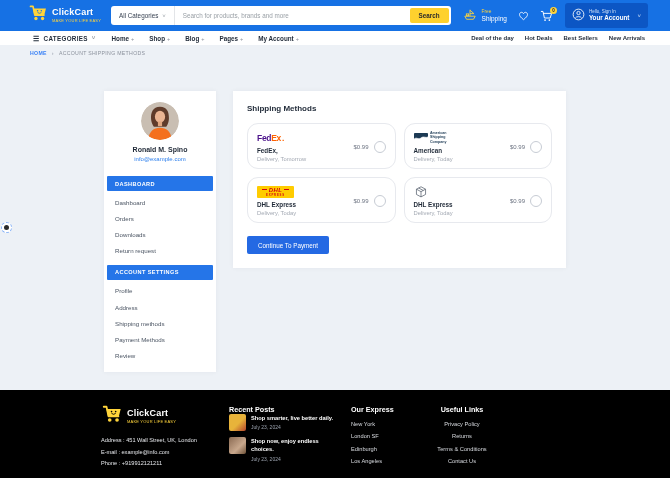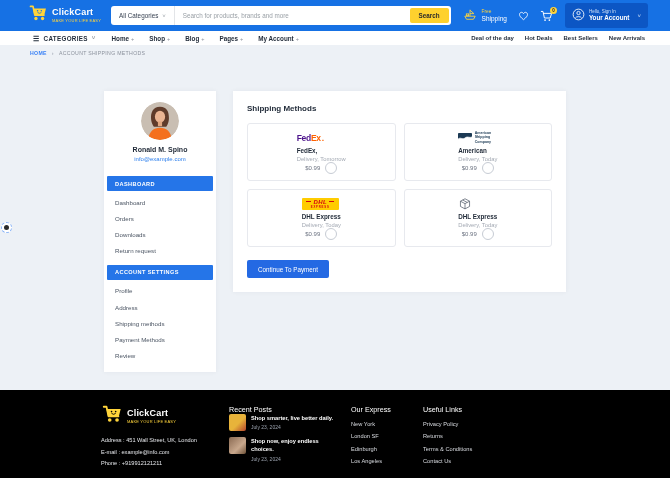--- a/index.html
+++ b/index.html
@@ -55,21 +55,21 @@
   .profile { padding:11px 6px 8px; text-align:center; }
   .avatar { width:38px; height:38px; border-radius:50%; margin:0 auto; overflow:hidden; display:block; }
   .p-name { font-size:7px; font-weight:bold; color:#1f2937; margin-top:6px; }
   .p-email { font-size:6px; color:#2f80ed; margin-top:3px; cursor:pointer; }
   .side-header { background:#2575e8; color:#fff; font-size:5.6px; font-weight:bold; letter-spacing:.4px; padding:4.5px 8px; margin:6px 3px 3px; border-radius:1px; }
   .side-item { font-size:6.2px; color:#4b5563; padding:4.6px 11px; cursor:pointer; }
   
   .panel { flex:1; padding:13px 14px 14px; }
   .panel-title { font-size:8px; font-weight:bold; color:#1f2937; }
   .methods-grid { display:grid; grid-template-columns:1fr 1fr; gap:8px; margin-top:10px; }
-  .method { border:1px solid #e7e9ee; border-radius:3px; padding:7px 9px 6px; display:flex; justify-content:space-between; align-items:center; min-height:46px; cursor:pointer; background:#fff;flex-direction:column; }
+  .method { border:1px solid #e7e9ee; border-radius:11px; padding:7px 9px 6px; display:flex; justify-content:space-between; align-items:center; min-height:46px; cursor:pointer; background:#fff; }
   .m-left { display:flex; flex-direction:column; }
   .m-logo { height:13px; display:flex; align-items:center; margin-bottom:3px; }
   .m-name { font-size:6.3px; font-weight:bold; color:#1f2937; }
   .m-del { font-size:5.8px; color:#a3a9b3; margin-top:2px; }
   .m-right { display:flex; align-items:center; gap:5px; }
   .m-price { font-size:6px; color:#6b7280; }
   .radio { width:12px; height:12px; border:1px solid #c7ccd4; border-radius:50%; background:#fff; cursor:pointer; flex:none; }
   .continue-btn { margin-top:13px; background:#2469e3; color:#fff; font-size:6.3px; padding:5.5px 11px; border:none; border-radius:2px; cursor:pointer; font-family:inherit; }
   
   .fedex-logo { font-size:8.5px; font-weight:bold; letter-spacing:-.3px; }
@@ -84,30 +84,30 @@
   .dhl-word { color:#d40511; font-size:6px; font-weight:bold; font-style:italic; letter-spacing:.4px; line-height:1; }
   .dhl-sub { color:#d40511; font-size:2.8px; font-weight:bold; letter-spacing:.8px; margin-top:1px; line-height:1; }
   
   .footer { position:absolute; left:0; right:0; bottom:0; height:88px; background:#000; padding-top:15px; }
   .footer-inner { width:468px; margin:0 auto; display:flex; gap:10px; }
   .f-col1 { width:118px; }
   .f-brand { display:flex; align-items:center; gap:4px; cursor:pointer; }
   .f-brand .brand-name { font-size:9px; }
   .f-lines { margin-top:9px; }
   .f-line { font-size:5.6px; color:#e5e7eb; margin-top:5.5px; white-space:nowrap; }
-  .f-title { font-size:7.2px; font-weight:normal; color:#fff; white-space:nowrap; }
+  .f-title { font-size:7.2px; font-weight:bold; color:#fff; white-space:nowrap; }
   .f-col2 { width:112px; }
   .post { display:flex; gap:5px; margin-bottom:6px; cursor:pointer; }
   .thumb { width:17px; height:17px; border-radius:2px; flex:none; }
   .thumb-1 { background:linear-gradient(135deg,#e8b33a 55%,#b3442c); }
   .thumb-2 { background:linear-gradient(135deg,#8a6a52,#c8a88d 60%,#6e5138); }
   .post-title { font-size:5.7px; font-weight:bold; color:#fff; line-height:1.45; }
   .post-date { font-size:5px; color:#9ca3af; margin-top:2px; }
   .f-col3 { width:62px; }
-  .f-col4 { width:78px; }
+  .f-col4 { width:78px;text-align:center; }
   .f-col5 { width:74px; }
   .f-link { font-size:5.7px; color:#d8dbe0; margin-top:6.5px; cursor:pointer; white-space:nowrap; }
   
   .float-dot { position:absolute; left:1px; top:222px; width:11px; height:11px; border-radius:50%; background:#fff; border:1px dashed #8ab4f8; display:flex; align-items:center; justify-content:center; cursor:pointer; }
   .float-dot-inner { width:5px; height:5px; border-radius:50%; background:#2b2b2b; }
 </style>
 </head>
 <body>
 
 <div class="topbar">

